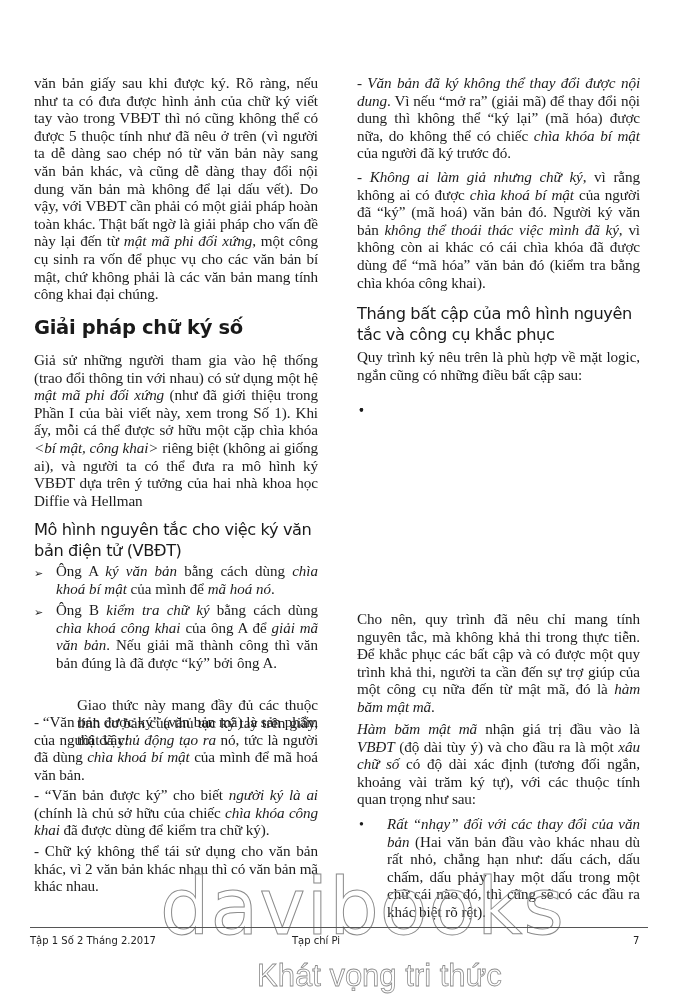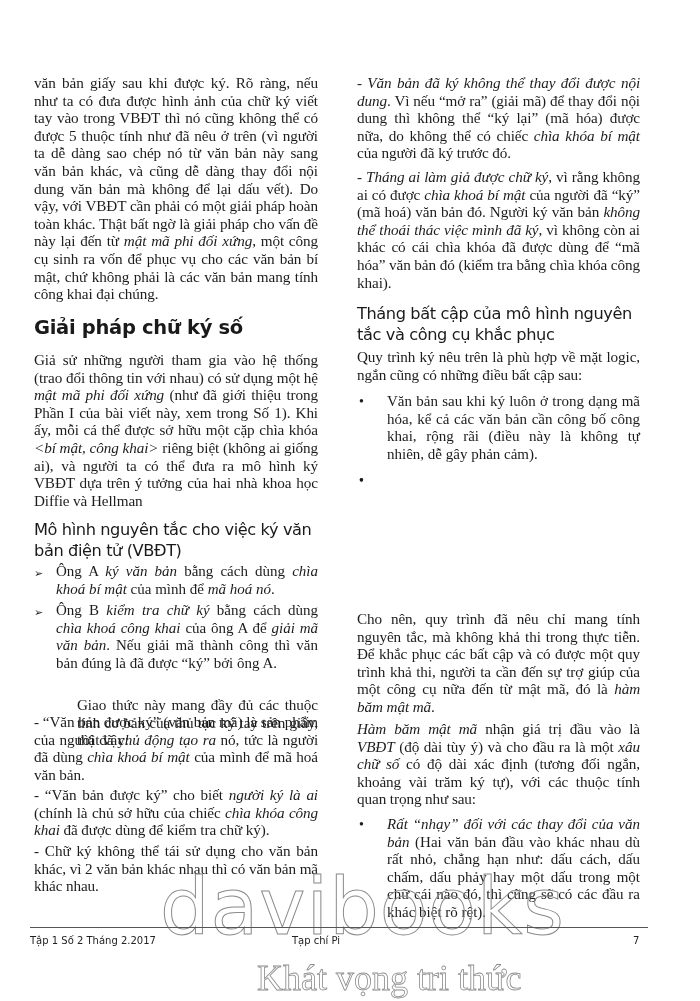--- a/index.html
+++ b/index.html
@@ -33,22 +33,22 @@
   .dot-list .marker { left: 2px; font-size: 14px; }
   .arrow-list .marker { font-size: 11px; top: 2px; }
   em { font-style: italic; }
   .footer-rule { position: absolute; left: 30px; width: 618px; top: 927px; border-top: 1px solid #555; }
   .footer { position: absolute; top: 935px; font-family: "DejaVu Sans", sans-serif; font-size: 10px; color: #222; }
   .wm-main {
     position: absolute; left: 160px; top: 868px; font-family: "DejaVu Sans", sans-serif;
     font-size: 78px; letter-spacing: 1px; color: transparent; -webkit-text-stroke: 1px #8c8c8c; line-height: 1;
   }
   .wm-sub {
-    position: absolute; left: 257px; top: 960px; font-family: Liberation Serif, serif;
-    font-size: 36px; color: transparent; -webkit-text-stroke: 0.8px #8c8c8c; line-height: 1;
+    position: absolute; left: 257px; top: 960px; font-family: Liberation Sans, sans-serif;
+    font-size: 31px; color: transparent; -webkit-text-stroke: 0.8px #8c8c8c; line-height: 1;
   }
 </style>
 </head>
 <body>
 
 <div class="col col-left">
 
   <div class="block" style="top:74px;">
     <p class="body"><span>văn bản giấy sau khi được ký. Rõ ràng, nếu như ta có đưa được hình ảnh của chữ ký viết tay vào trong VBĐT thì nó cũng không thể có được 5 thuộc tính như đã nêu ở trên (vì người ta dễ dàng sao chép nó từ văn bản này sang văn bản khác, và cũng dễ dàng thay đổi nội dung văn bản mà không để lại dấu vết). Do vậy, với VBĐT cần phải có một giải pháp hoàn toàn khác. Thật bất ngờ là giải pháp cho vấn đề này lại đến từ </span><em>mật mã phi đối xứng</em><span>, một công cụ sinh ra vốn để phục vụ cho các văn bản bí mật, chứ không phải là các văn bản mang tính công khai đại chúng.</span></p>
   </div>
@@ -95,34 +95,34 @@
   </div>
 </div>
 
 <div class="col col-right">
 
   <div class="block" style="top:74px;">
     <p class="body"><em>- Văn bản đã ký không thể thay đổi được nội dung</em><span>. Vì nếu “mở ra” (giải mã) để thay đổi nội dung thì không thể “ký lại” (mã hóa) được nữa, do không thể có chiếc </span><em>chìa khóa bí mật</em><span> của người đã ký trước đó.</span></p>
   </div>
 
   <div class="block" style="top:168px;">
-    <p class="body"><em>- Tháng ai làm giả được chữ ký</em><span>, vì rằng không ai có được </span><em>chìa khoá bí mật</em><span> của người đã “ký” (mã hoá) văn bản đó. Người ký văn bản </span><em>không thể thoái thác việc mình đã ký</em><span>, vì không còn ai khác có cái chìa khóa đã được dùng để “mã hóa” văn bản đó (kiểm tra bằng chìa khóa công khai).</span></p>
+    <p class="body"><em>- Không ai làm giả nhưng chữ ký</em><span>, vì rằng không ai có được </span><em>chìa khoá bí mật</em><span> của người đã “ký” (mã hoá) văn bản đó. Người ký văn bản </span><em>không thể thoái thác việc mình đã ký</em><span>, vì không còn ai khác có cái chìa khóa đã được dùng để “mã hóa” văn bản đó (kiểm tra bằng chìa khóa công khai).</span></p>
   </div>
 
   <div class="block" style="top:303px;">
     <h3 class="h-sub">Tháng bất cập của mô hình nguyên tắc và công cụ khắc phục</h3>
   </div>
 
   <div class="block" style="top:348px;">
     <p class="body">Quy trình ký nêu trên là phù hợp về mặt logic, ngắn cũng có những điều bất cập sau:</p>
   </div>
 
   <div class="block" style="top:393px;">
     <ul class="dot-list">
-      <li><span class="marker">•</span><span>Văn bản sau khi ký luôn ở trong dạng mã hóa, kể cả các văn bản cần công bố công khai, rộng rãi (điều này là không tự nhiên, dễ gây phản cảm).</span></li>
+      <li><span class="marker">•</span></li>
       <li><span class="marker">•</span></li>
       <li><span class="marker">•</span></li>
     </ul>
   </div>
 
   <div class="block" style="top:610px;">
     <p class="body"><span>Cho nên, quy trình đã nêu chỉ mang tính nguyên tắc, mà không khả thi trong thực tiễn. Để khắc phục các bất cập và có được một quy trình khả thi, người ta cần đến sự trợ giúp của một công cụ nữa đến từ mật mã, đó là </span><em>hàm băm mật mã</em><span>.</span></p>
   </div>
 
   <div class="block" style="top:720px;">

